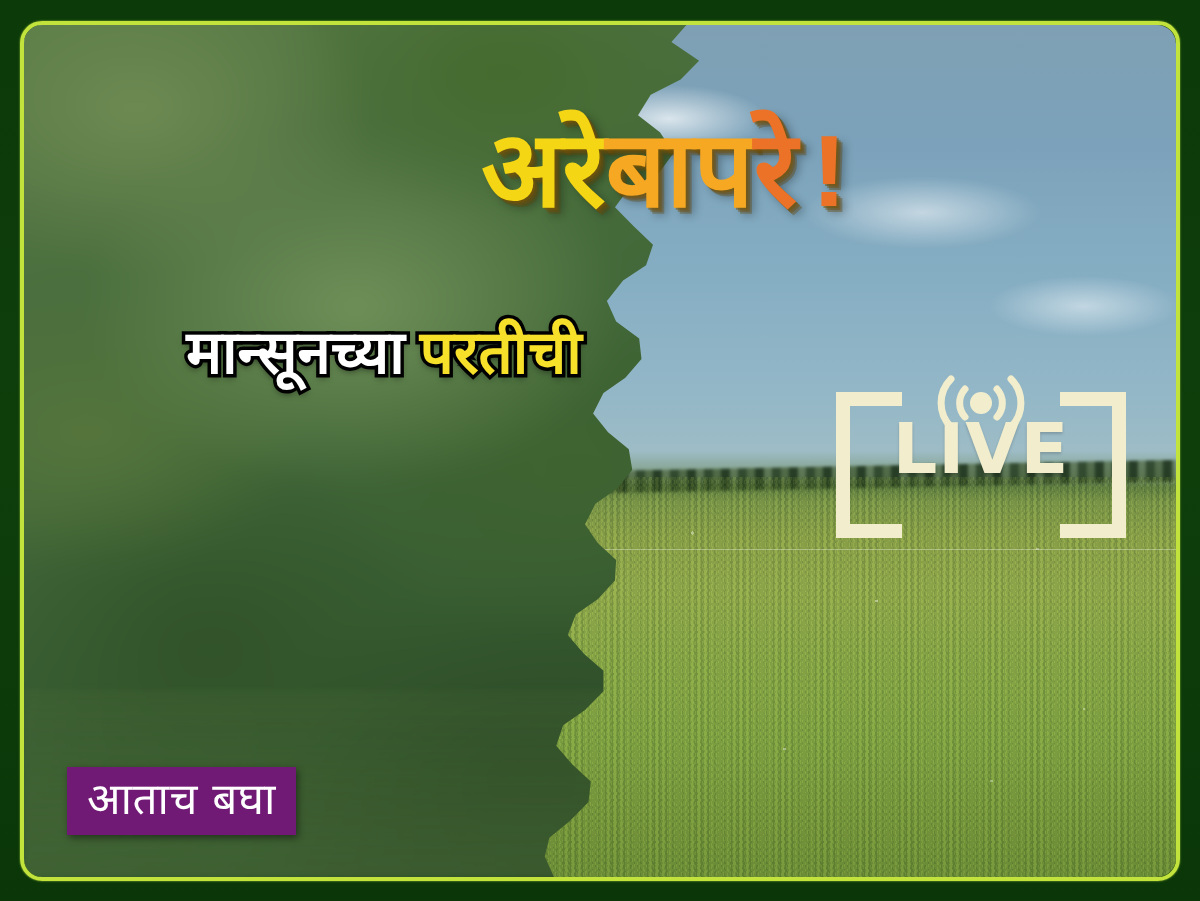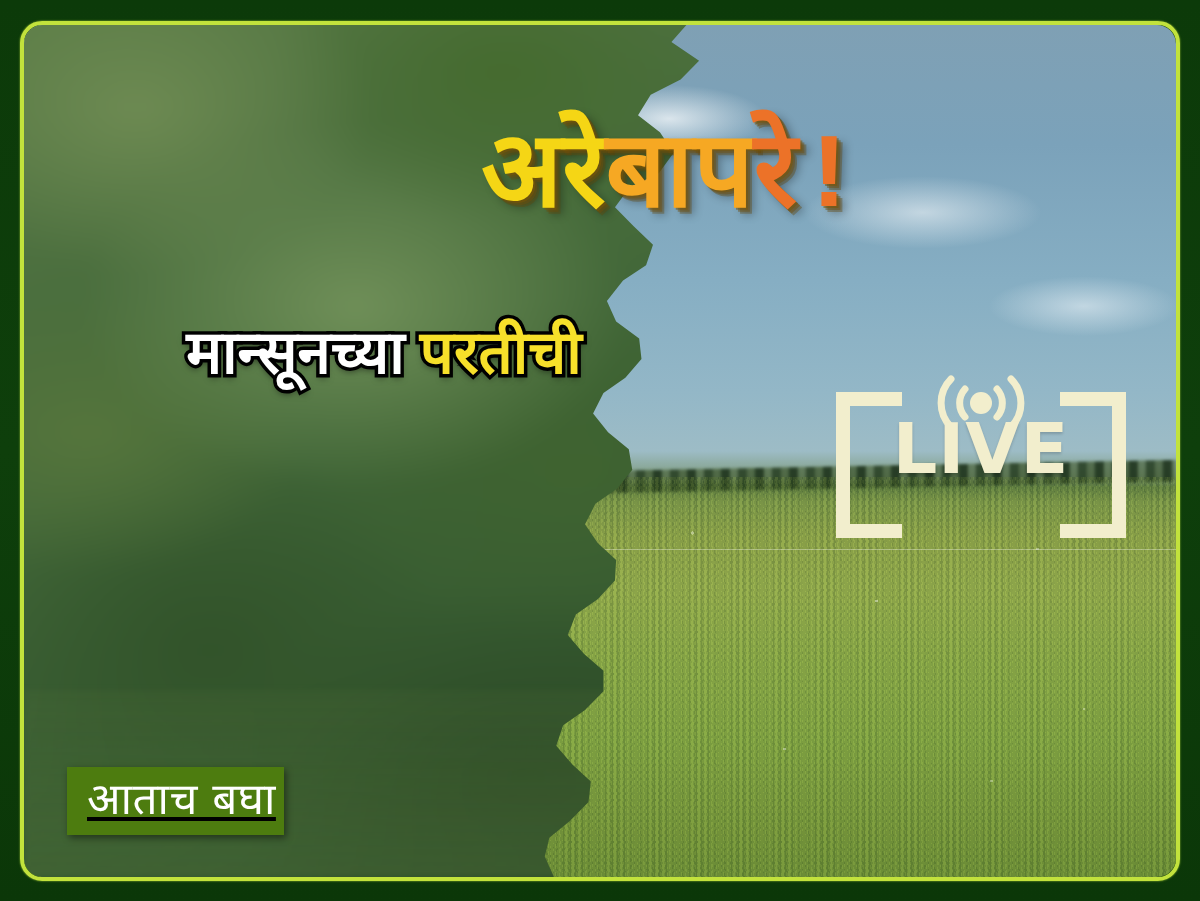--- a/index.html
+++ b/index.html
@@ -241,25 +241,24 @@
     paint-order:stroke fill;
     text-shadow:0 4px 7px rgba(0,0,0,.55);
     margin-top:48px;
   }
   .sh-mixed .sh-white, .sh-mixed .sh-yellow{display:inline;font-family:Liberation Serif, serif;}
 
   
   .caption-bar{
     position:absolute;
     left:43px;bottom:42px;
-    background:#4d7c0f;
-    padding:9px 8px 13px 20px;
+    background:#701a75;
+    padding:9px 20px 13px 20px;
     z-index:5;
     box-shadow:2px 3px 7px rgba(0,0,0,.45);
-    text-decoration:underline;
   }
   .caption-text{
     font-family:"DejaVu Sans", sans-serif;
     font-size:44px;
     line-height:1.05;
     color:#ffffff;
     white-space:nowrap;
     letter-spacing:.5px;
   }
 </style>

